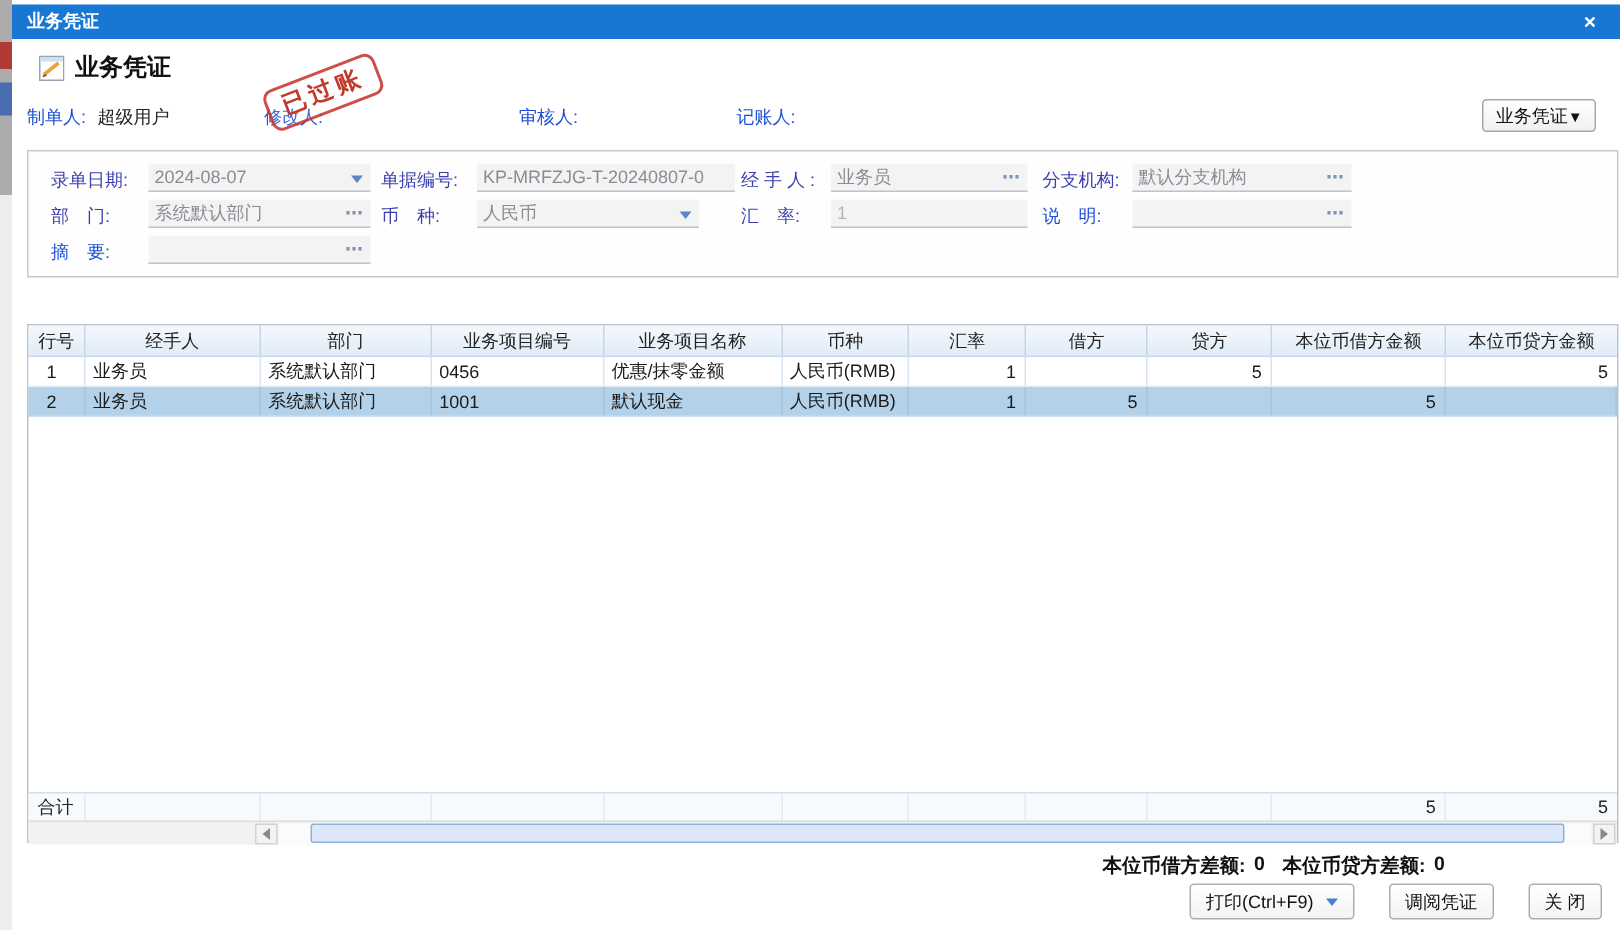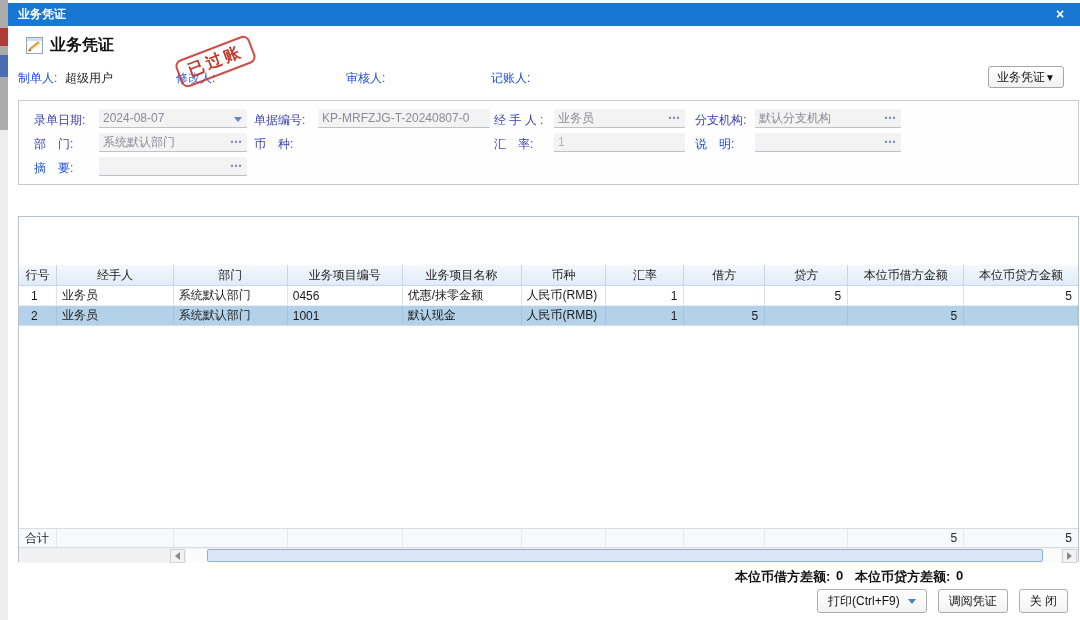--- a/index.html
+++ b/index.html
@@ -63,21 +63,21 @@
     position:absolute; right:5px; top:8px; width:0; height:0;
     border-left:4px solid transparent; border-right:4px solid transparent;
     border-top:5px solid #5b87c5;
   }
   .ffield .dots { position:absolute; right:4px; top:0; color:#8094b8; font-weight:bold; letter-spacing:1px; }
   .ffield.light { color:#b4b4bc; }
 
   
   .grid-box { position:absolute; left:10px; top:216px; width:1061px; height:346px; border:1px solid #b7c3d1; background:#fff; }
   .g-row { display:flex; width:100%; }
-  .g-head { height:21px; background:linear-gradient(#f4f8fc,#e0ecf7); border-bottom:1px solid #c6d6e8;margin-top:48px; }
+  .g-head { height:21px; background:linear-gradient(#f4f8fc,#e0ecf7); border-bottom:1px solid #c6d6e8; }
   .g-head .cell { display:flex; align-items:center; justify-content:center; border-right:1px solid #c6d6e8; color:#222; height:100%; }
   .g-body { height:20px; background:#fff; border-bottom:1px solid #e8eef5; }
   .g-body .cell { display:flex; align-items:center; border-right:1px solid #d5e2ef; height:100%; overflow:hidden; white-space:nowrap; }
   .g-body.hl { background:#b3d1e8; border-bottom:1px solid #cfdeed; }
   .g-body.hl .cell { border-right:1px solid #a6c4de; }
   .cell.txt { padding-left:5px; }
   .cell.rowno { padding-left:12px; }
   .cell.num { justify-content:flex-end; padding-right:6px; }
   .c0{width:38px}.c1{width:117px}.c2{width:114px}.c3{width:115px}.c4{width:119px}.c5{width:85px}
   .c6{width:78px}.c7{width:81px}.c8{width:83px}.c9{width:116px}.c10{width:114px}
@@ -94,21 +94,21 @@
   .hs-right { right:1px; }
   .tri-l { width:0;height:0;border-top:4px solid transparent;border-bottom:4px solid transparent;border-right:5px solid #8a8a8a; }
   .tri-r { width:0;height:0;border-top:4px solid transparent;border-bottom:4px solid transparent;border-left:5px solid #8a8a8a; }
   .hs-track { position:absolute; left:167px; right:17px; top:1px; height:14px; background:#fbfbfb; }
   .hs-thumb { position:absolute; left:21px; width:836px; top:0; height:13px; background:#dbe7f6; border:1px solid #8fb0da; border-radius:2px; cursor:grab; }
 
   
   .diff-label { position:absolute; top:568px; font-size:13px; font-weight:600; color:#111; }
   .diff-value { position:absolute; top:568px; font-size:13px; font-weight:600; color:#111; }
 
-  .btn-row { position:absolute; top:589px; right:12px; display:flex; gap:11px; }
+  .btn-row { position:absolute; top:589px; right:12px; display:flex; gap:23px; }
   .btn {
     height:24px; line-height:22px; padding:0 10px;
     border:1px solid #adadad; border-radius:3px;
     background:linear-gradient(#ffffff,#f3f3f3); color:#111; cursor:pointer;
     display:flex; align-items:center;
   }
   .btn .p-arrow {
     margin-left:8px; width:0; height:0;
     border-left:4px solid transparent; border-right:4px solid transparent;
     border-top:5px solid #4a7fc9;
@@ -176,20 +176,24 @@
       <span class="fval">默认分支机构</span>
       <span class="dots">⋯</span>
     </div>
 
     <span class="flabel blue" style="left:15px;top:34px">部　门:</span>
     <div class="ffield" style="left:80px;top:32px;width:148px">
       <span class="fval">系统默认部门</span>
       <span class="dots">⋯</span>
     </div>
     <span class="flabel blue" style="left:235px;top:34px">币　种:</span>
+    <div class="ffield" style="left:299px;top:32px;width:148px">
+      <span class="fval">人民币</span>
+      <span class="arrow"></span>
+    </div>
     <span class="flabel blue" style="left:475px;top:34px">汇　率:</span>
     <div class="ffield light" style="left:535px;top:32px;width:131px">
       <span class="fval">1</span>
     </div>
     <span class="flabel" style="left:676px;top:34px">说　明:</span>
     <div class="ffield" style="left:736px;top:32px;width:146px">
       <span class="fval"></span>
       <span class="dots">⋯</span>
     </div>
 

